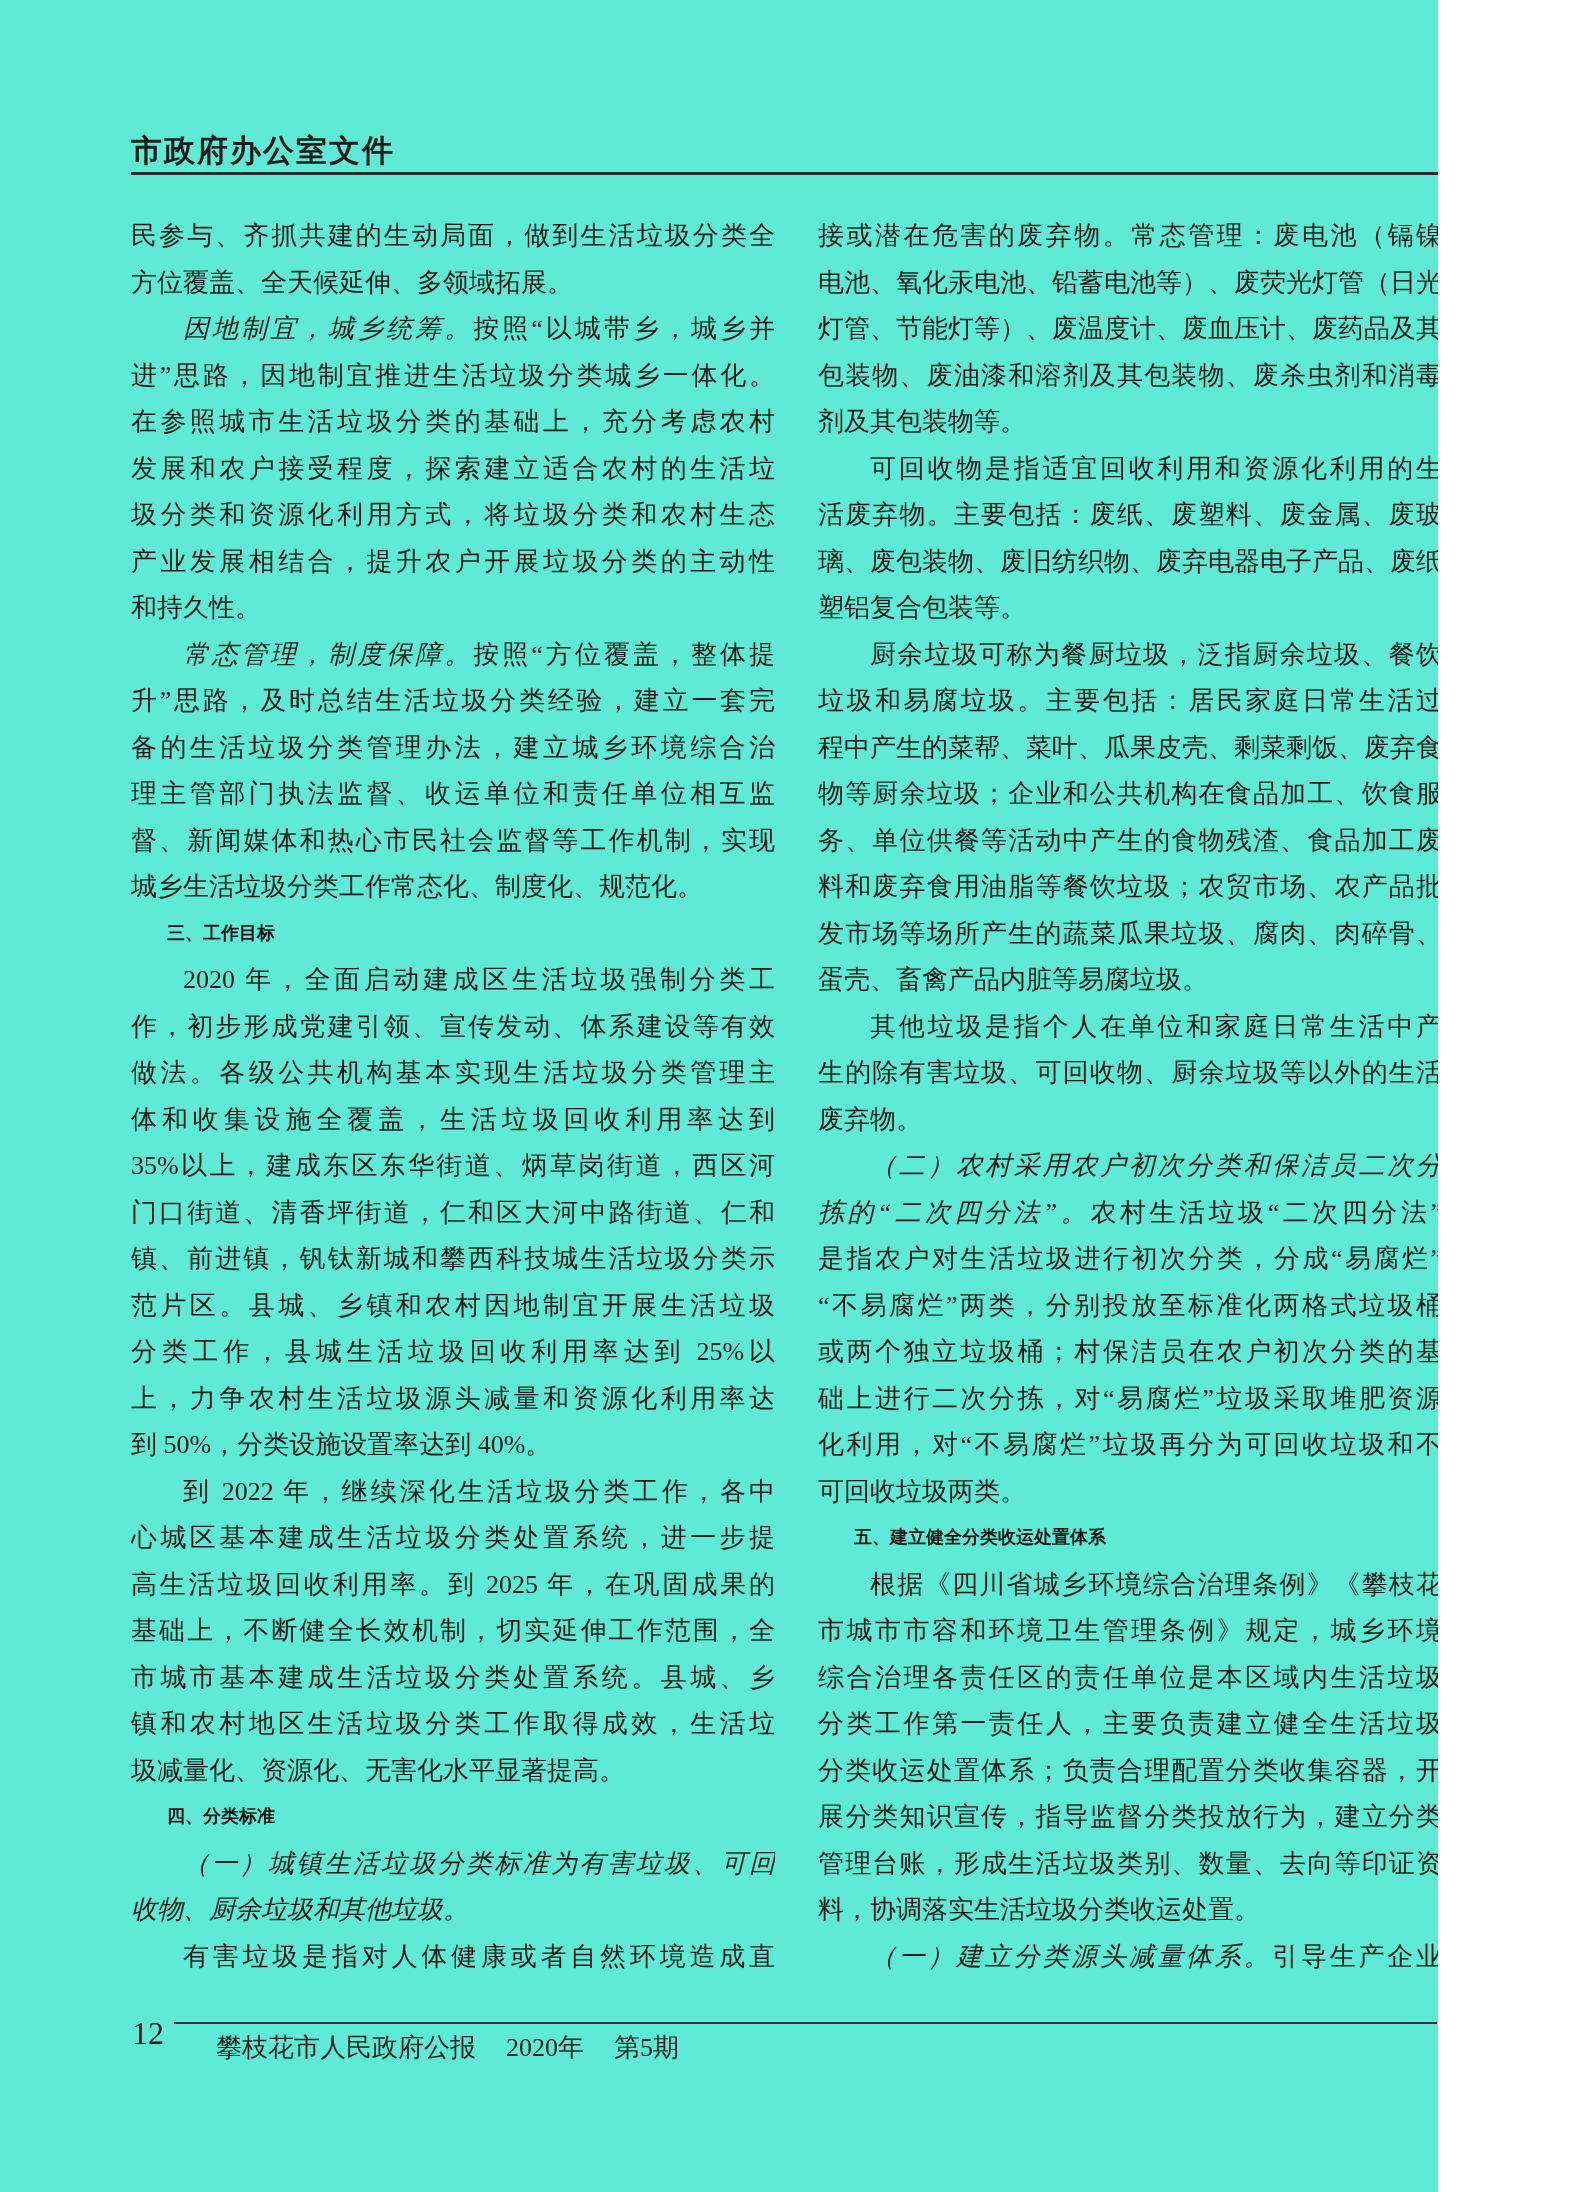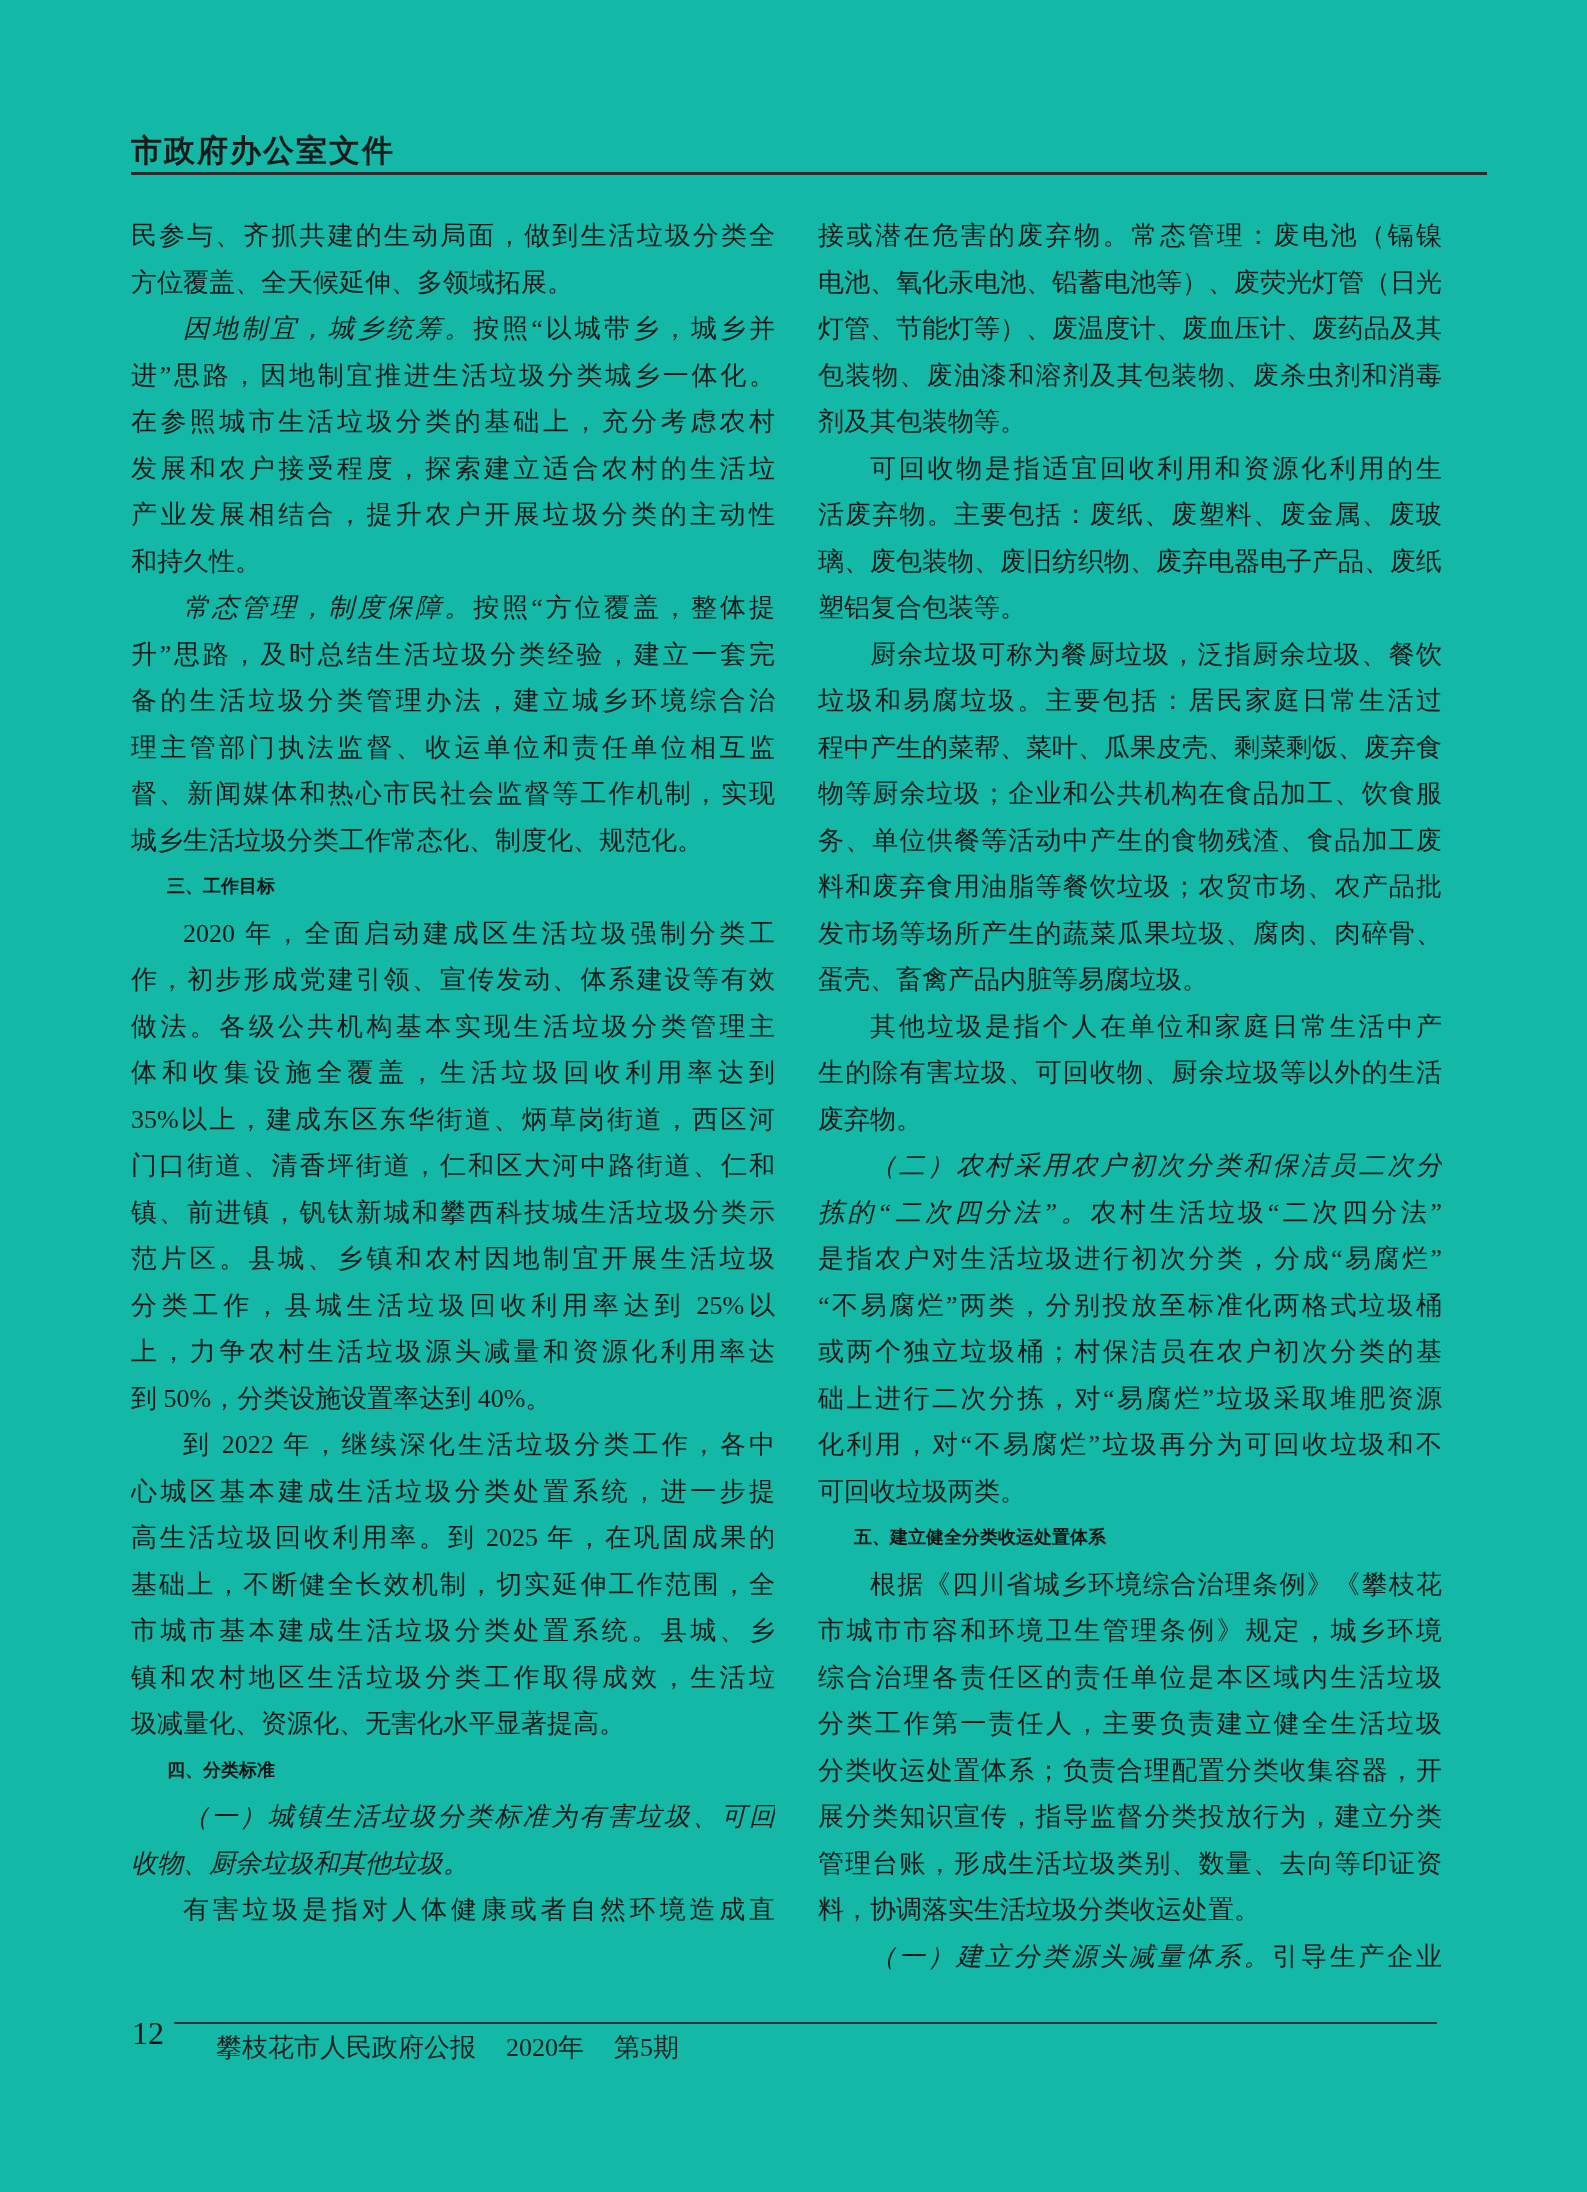--- a/index.html
+++ b/index.html
@@ -1,17 +1,17 @@
 <!DOCTYPE html>
 <html><head>
 <meta charset="utf-8">
 <style>
   html,body{margin:0;padding:0;background:#ffffff;}
   .page{
-    position:relative;width:1587px;height:2192px;background:#14b8a6;overflow:hidden;
+    position:relative;width:1438px;height:2192px;background:#5eead4;overflow:hidden;
     font-family:"Liberation Serif","DejaVu Serif",serif;color:#1b1b1b;
   }
   .doc-header-title{
     position:absolute;left:131px;top:133px;
     font-family:"Liberation Sans","DejaVu Sans",sans-serif;
     font-weight:700;font-size:31px;line-height:36px;color:#1a1a1a;letter-spacing:2px;
   }
   .doc-header-rule{position:absolute;left:131px;top:172px;width:1356px;height:3px;background:#2b2b2b;}
   .column{position:absolute;top:213px;}
   .column.left{left:131px;width:644px;}
@@ -44,20 +44,21 @@
   <div class="doc-header-title">市政府办公室文件</div>
   <div class="doc-header-rule"></div>
 
   <div class="column left">
       <div class="line j"><span>民参与、齐抓共建的生动局面，做到生活垃圾分类全</span></div>
       <div class="line l"><span>方位覆盖、全天候延伸、多领域拓展。</span></div>
       <div class="line ji"><span class="kai">因地制宜，城乡统筹。</span><span>按照“以城带乡，城乡并</span></div>
       <div class="line j"><span>进”思路，因地制宜推进生活垃圾分类城乡一体化。</span></div>
       <div class="line j"><span>在参照城市生活垃圾分类的基础上，充分考虑农村</span></div>
       <div class="line j"><span>发展和农户接受程度，探索建立适合农村的生活垃</span></div>
+      <div class="line j"><span>圾分类和资源化利用方式，将垃圾分类和农村生态</span></div>
       <div class="line j"><span>产业发展相结合，提升农户开展垃圾分类的主动性</span></div>
       <div class="line l"><span>和持久性。</span></div>
       <div class="line ji"><span class="kai">常态管理，制度保障。</span><span>按照“方位覆盖，整体提</span></div>
       <div class="line j"><span>升”思路，及时总结生活垃圾分类经验，建立一套完</span></div>
       <div class="line j"><span>备的生活垃圾分类管理办法，建立城乡环境综合治</span></div>
       <div class="line j"><span>理主管部门执法监督、收运单位和责任单位相互监</span></div>
       <div class="line j"><span>督、新闻媒体和热心市民社会监督等工作机制，实现</span></div>
       <div class="line l"><span>城乡生活垃圾分类工作常态化、制度化、规范化。</span></div>
       <div class="line h"><span>三、工作目标</span></div>
       <div class="line ji"><span>2020 年，全面启动建成区生活垃圾强制分类工</span></div>

